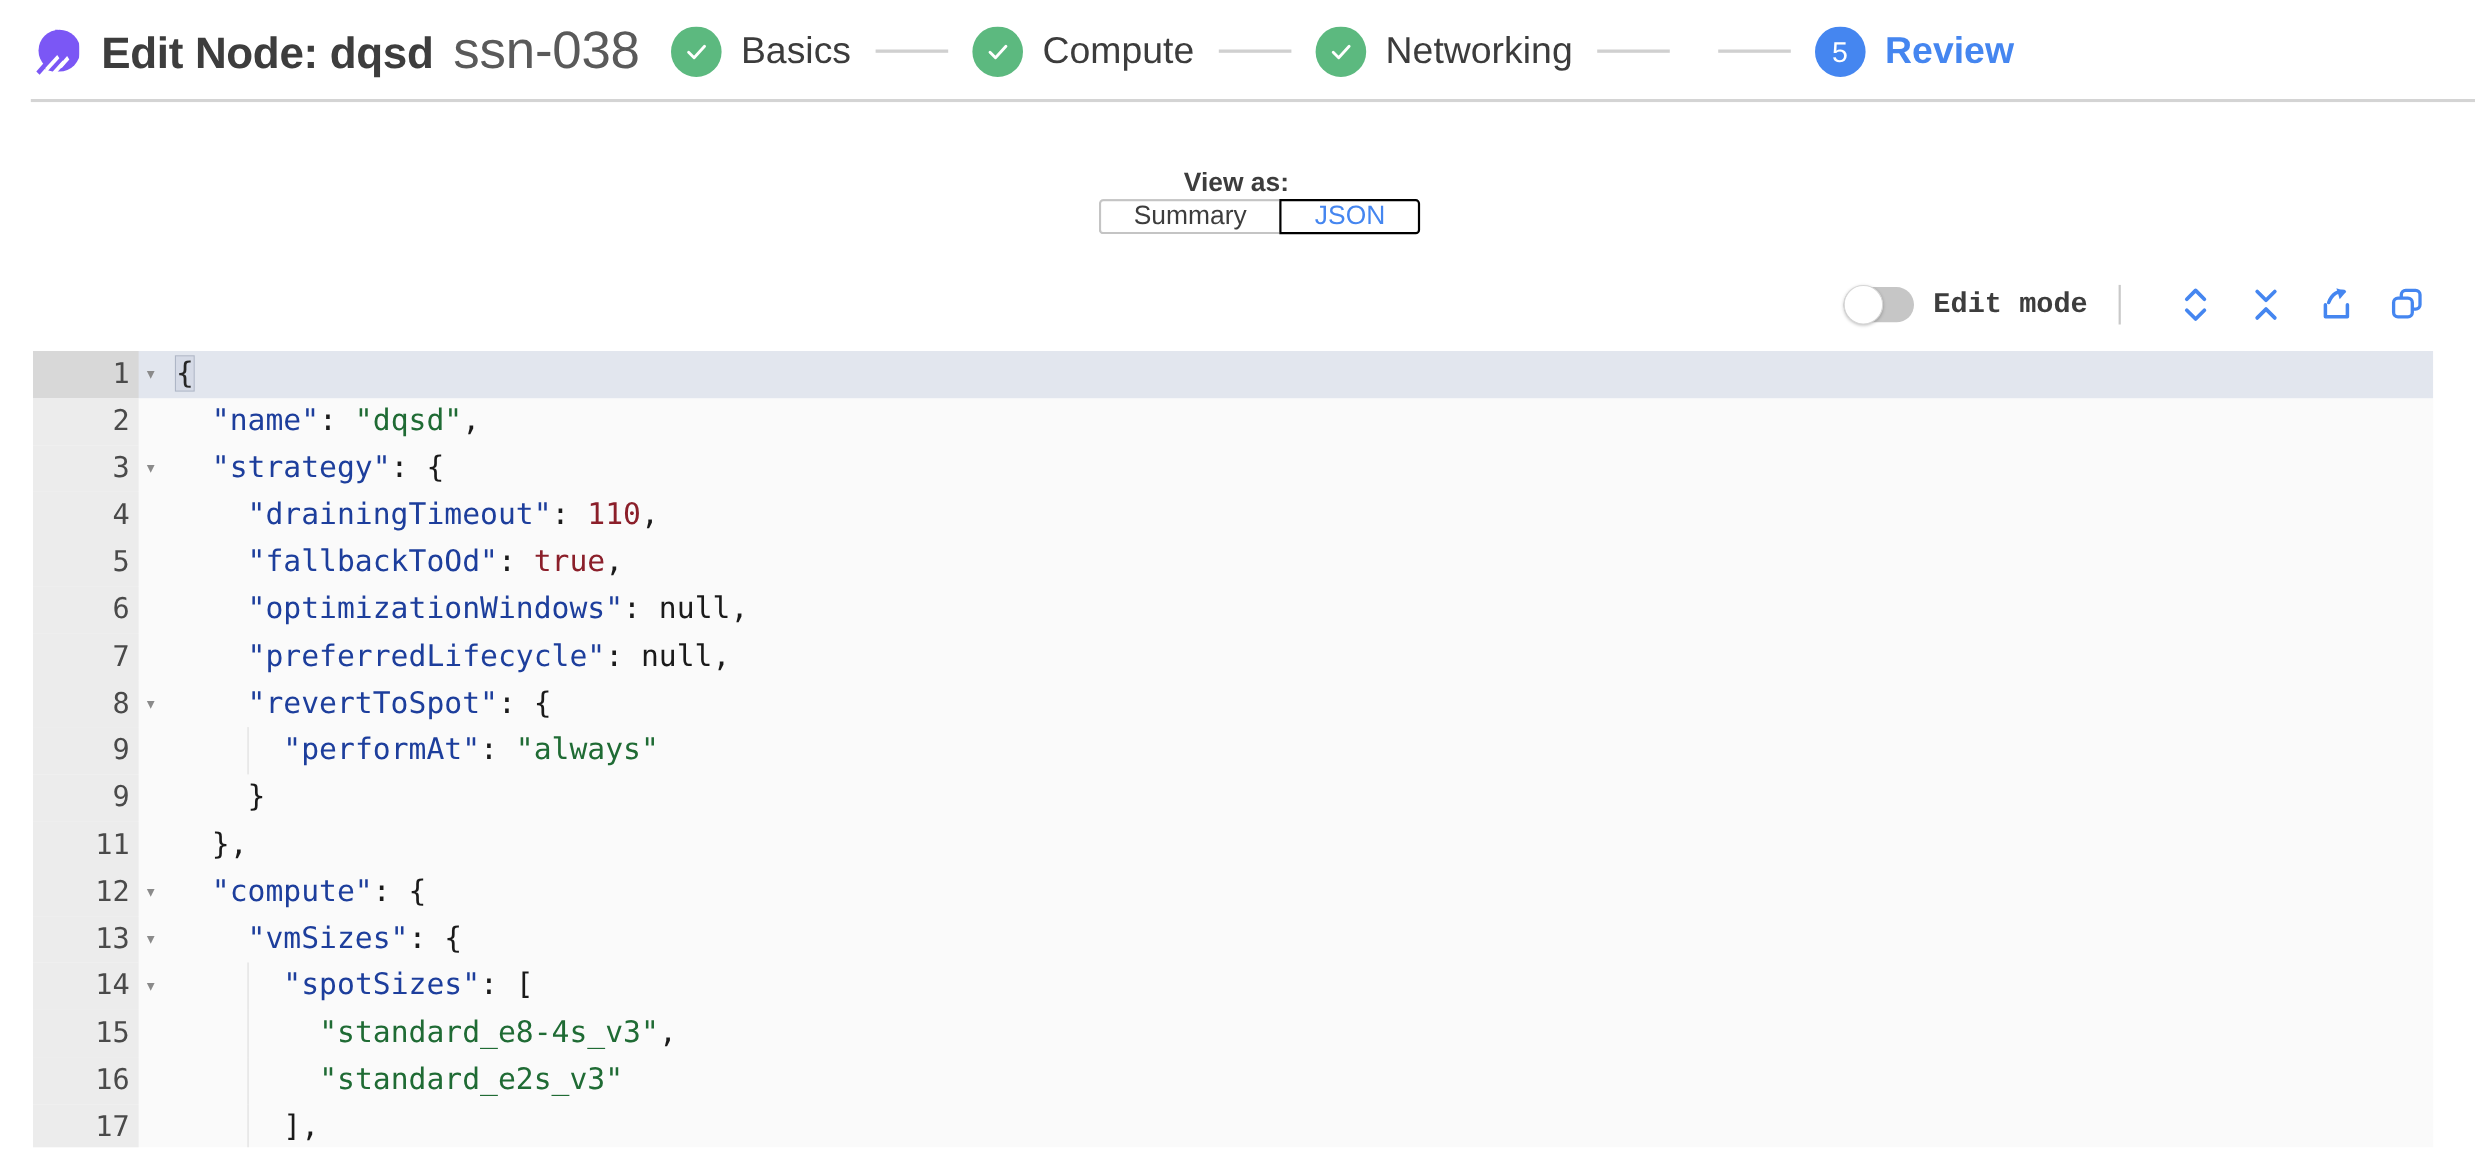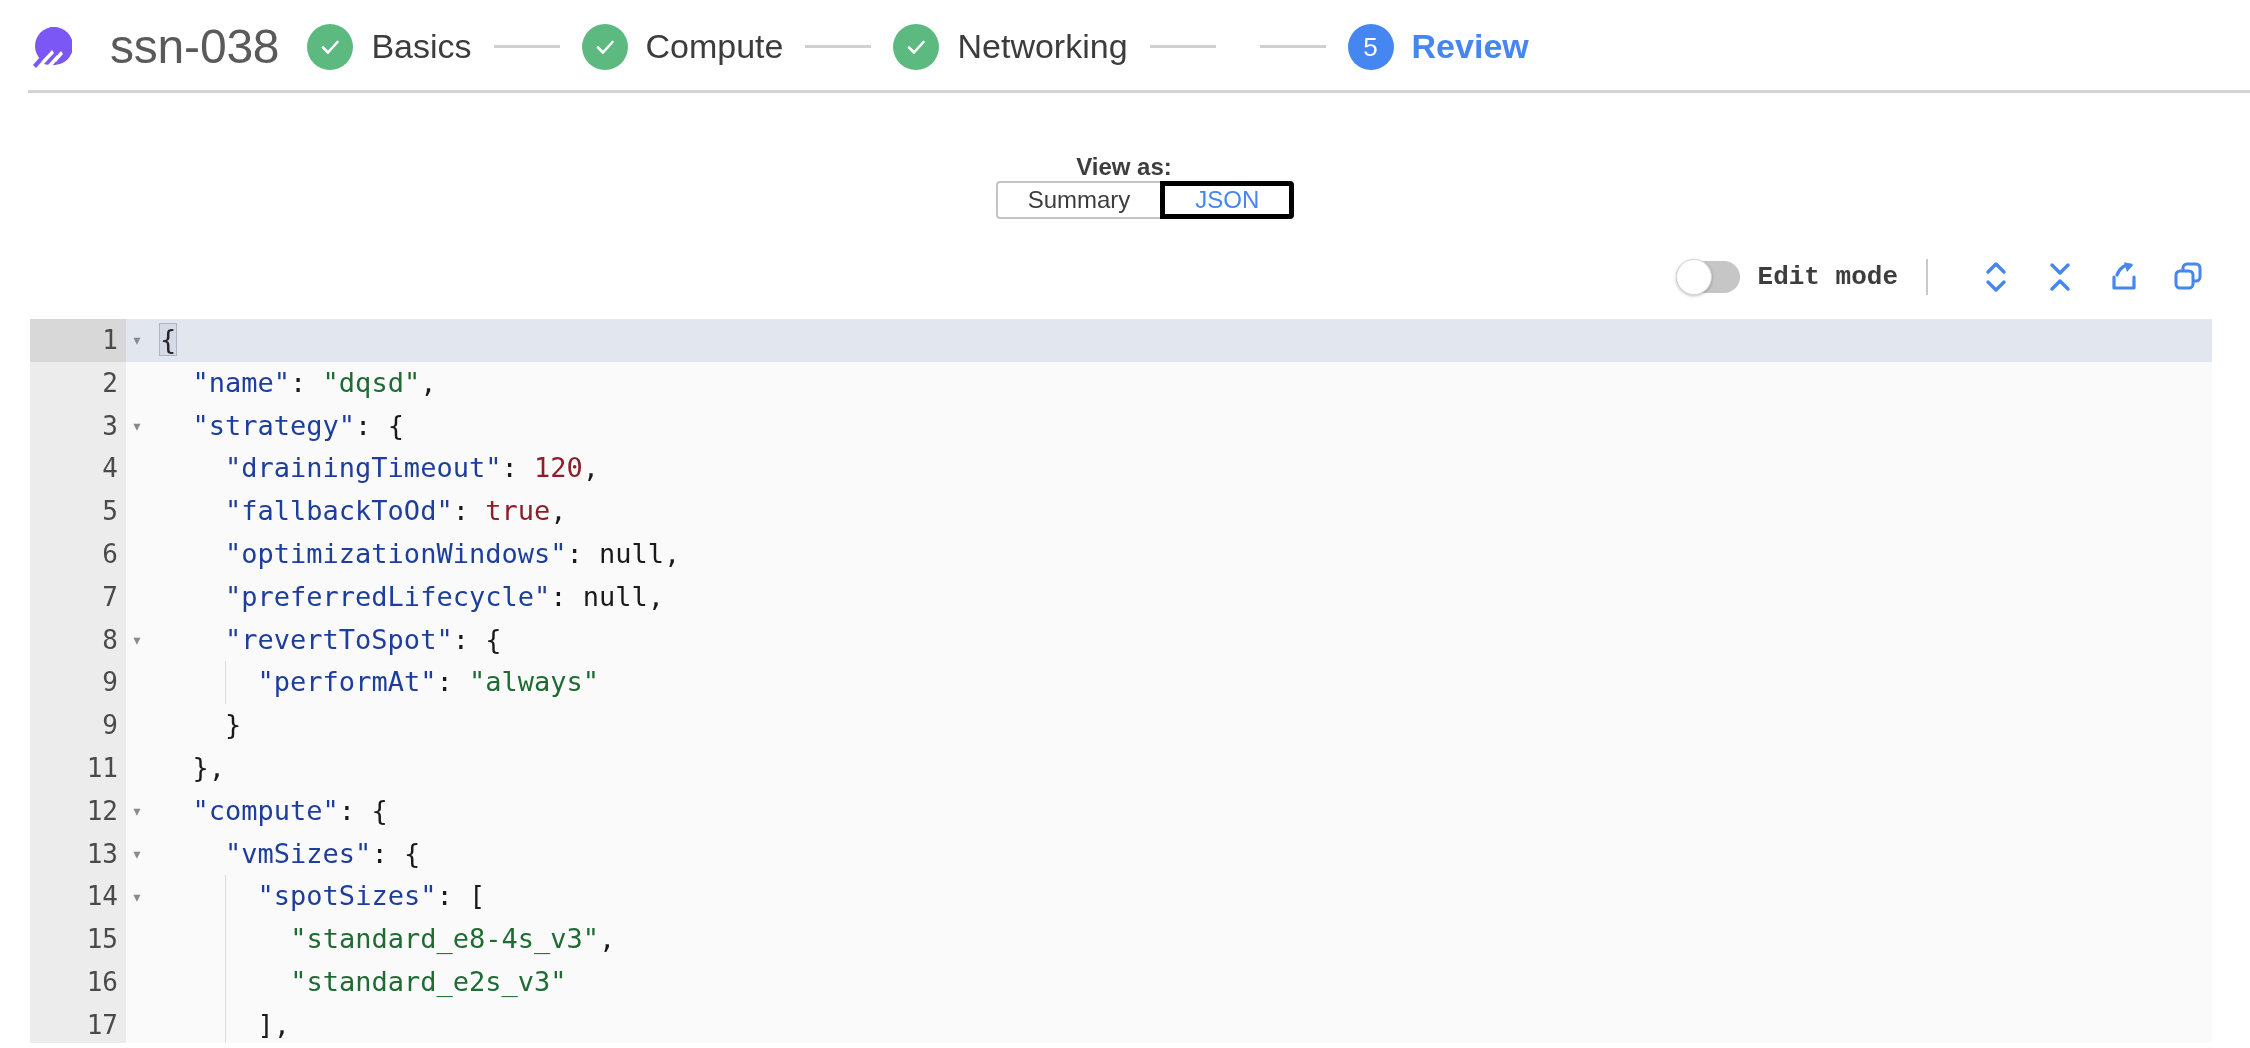--- a/index.html
+++ b/index.html
@@ -138,21 +138,21 @@
     background: #ffffff;
     box-sizing: border-box;
   }
   .seg-btn.inactive {
     border: 2px solid #c4c4c4;
     border-right: none;
     color: #3d3d3d;
     border-radius: 4px 0 0 4px;
   }
   .seg-btn.active {
-    border: 5px solid #000000;
+    border: 2px solid #000000;
     color: #4586f0;
     border-radius: 0 4px 4px 0;
   }
 
   
   .editor-toolbar {
     display: flex;
     align-items: center;
     justify-content: flex-end;
     padding-right: 38px;
@@ -277,20 +277,21 @@
       <path d="M22 3 C34 3 42 11 42 22 C42 33 34 41 22 41 C16 41 12 38 12 38 L30 20 Z" fill="#7b57f5"></path>
       <circle cx="26" cy="22" r="19" fill="#7b57f5"></circle>
       <path d="M5 41 L19 25 L22 28 L8 44 Z" fill="#7b57f5"></path>
       <path d="M13 38 L24 26 L26 29 L15 41 Z" fill="#ffffff"></path>
       <path d="M20 41 L29 31 L31 34 L22 44 Z" fill="#ffffff"></path>
       <path d="M26 35 L33 27 L35 30 L28 38 Z" fill="#ffffff"></path>
     </svg>
   </div>
 
   <div class="title-group">
+    <span class="page-title">Edit Node: dqsd</span>
     <span class="node-id">ssn-038</span>
   </div>
 
   <div class="stepper">
 
     <div class="step">
       <div class="step-marker done">
         <svg width="26" height="26" viewBox="0 0 26 26">
           <path d="M6 13.5 L11 18.5 L20.5 8" fill="none" stroke="#ffffff" stroke-width="2.6" stroke-linecap="round" stroke-linejoin="round"></path>
         </svg>
@@ -390,21 +391,21 @@
         <div class="code-text"><span class="tok-punc"> </span><span class="tok-punc"> </span><span class="tok-key">"name"</span><span class="tok-punc">:</span><span class="tok-punc"> </span><span class="tok-str">"dqsd"</span><span class="tok-punc">,</span></div>
       </div>
       <div class="code-line">
         <div class="gutter">3</div>
         <div class="fold">▾</div>
         <div class="code-text"><span class="tok-punc"> </span><span class="tok-punc"> </span><span class="tok-key">"strategy"</span><span class="tok-punc">:</span><span class="tok-punc"> </span><span class="tok-punc">{</span></div>
       </div>
       <div class="code-line">
         <div class="gutter">4</div>
         <div class="fold"></div>
-        <div class="code-text"><span class="tok-punc"> </span><span class="tok-punc"> </span><span class="tok-punc"> </span><span class="tok-punc"> </span><span class="tok-key">"drainingTimeout"</span><span class="tok-punc">:</span><span class="tok-punc"> </span><span class="tok-num">120</span><span class="tok-punc">,</span></div>
+        <div class="code-text"><span class="tok-punc"> </span><span class="tok-punc"> </span><span class="tok-punc"> </span><span class="tok-punc"> </span><span class="tok-key">"drainingTimeout"</span><span class="tok-punc">:</span><span class="tok-punc"> </span><span class="tok-num">110</span><span class="tok-punc">,</span></div>
       </div>
       <div class="code-line">
         <div class="gutter">5</div>
         <div class="fold"></div>
         <div class="code-text"><span class="tok-punc"> </span><span class="tok-punc"> </span><span class="tok-punc"> </span><span class="tok-punc"> </span><span class="tok-key">"fallbackToOd"</span><span class="tok-punc">:</span><span class="tok-punc"> </span><span class="tok-bool">true</span><span class="tok-punc">,</span></div>
       </div>
       <div class="code-line">
         <div class="gutter">6</div>
         <div class="fold"></div>
         <div class="code-text"><span class="tok-punc"> </span><span class="tok-punc"> </span><span class="tok-punc"> </span><span class="tok-punc"> </span><span class="tok-key">"optimizationWindows"</span><span class="tok-punc">:</span><span class="tok-punc"> </span><span class="tok-null">null</span><span class="tok-punc">,</span></div>

